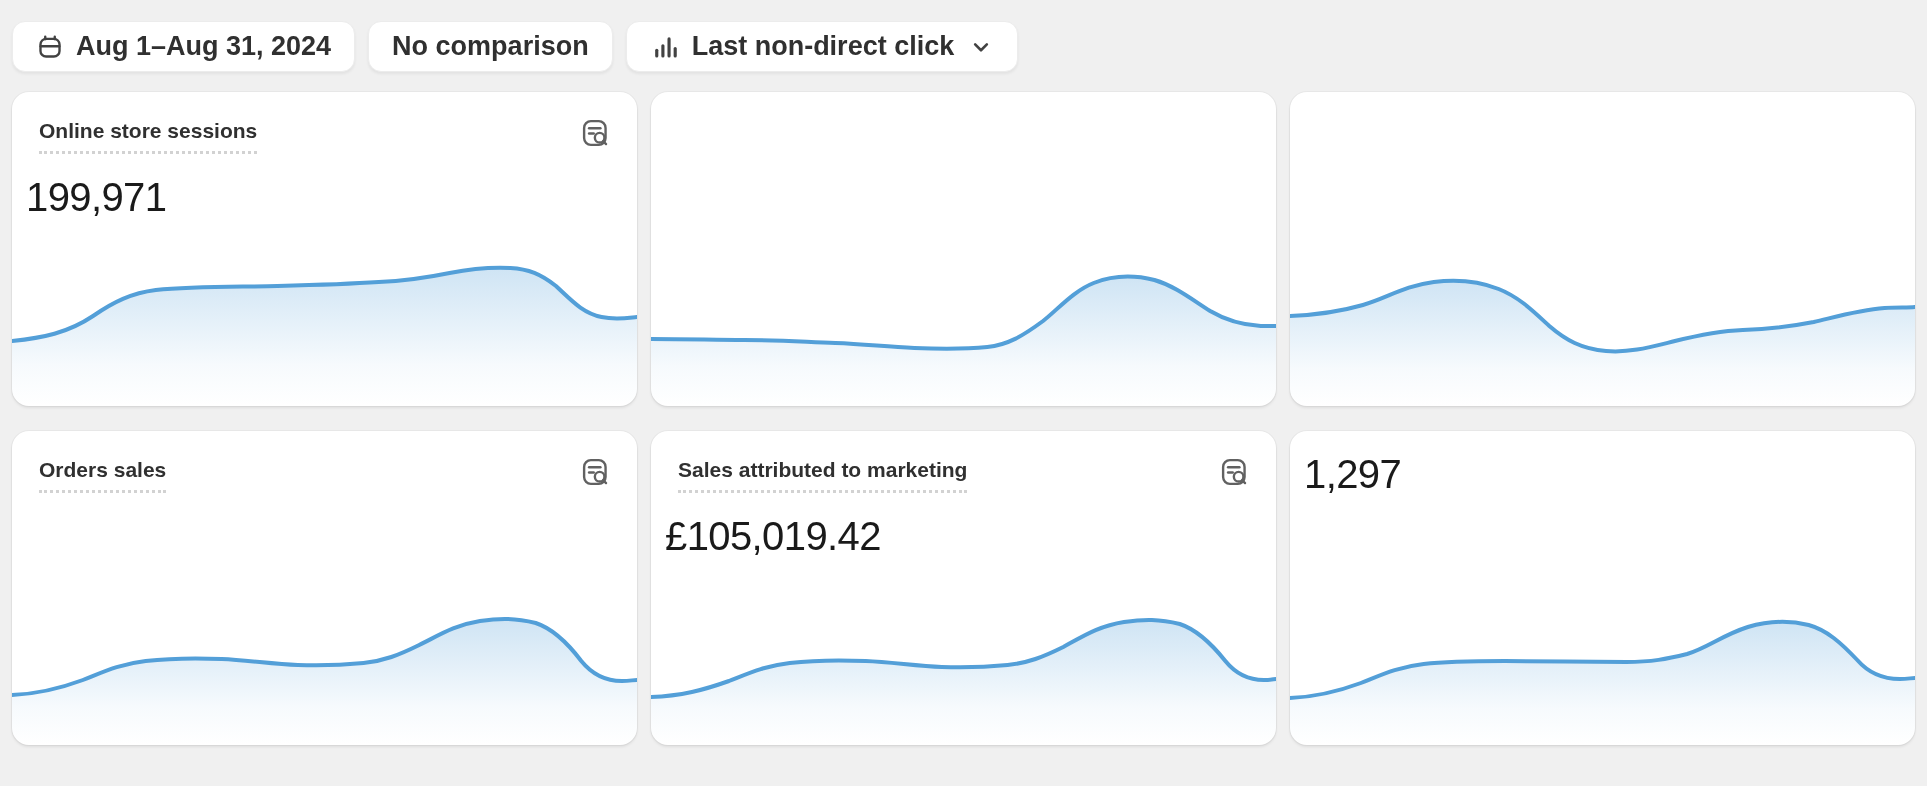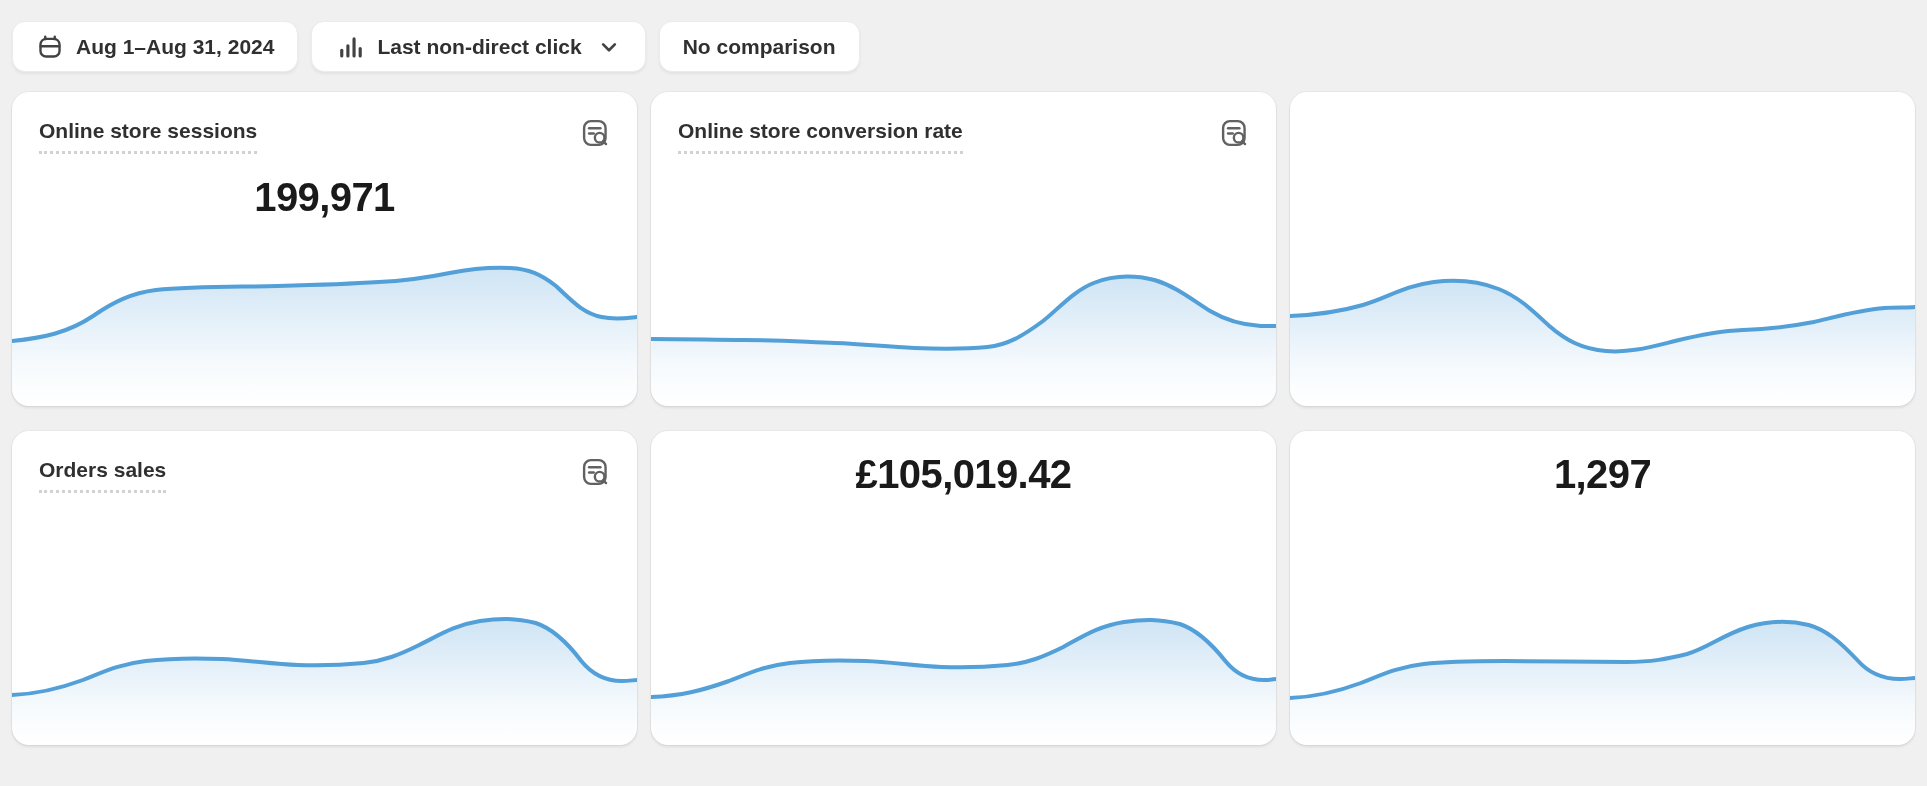--- a/index.html
+++ b/index.html
@@ -22,21 +22,21 @@
   .btn {
     display: inline-flex;
     align-items: center;
     gap: 12px;
     background: #ffffff;
     border: 1px solid #ececec;
     border-radius: 13px;
     height: 51px;
     padding: 0 23px;
     font-family: "Liberation Sans", sans-serif;
-    font-size: 21px;
+    font-size: 27px;
     font-weight: 700;
     color: #303030;
     box-shadow: 0 2px 3px rgba(0,0,0,0.06);
     cursor: pointer;
     white-space: nowrap;
   }
   .btn + .btn { margin-left: 13px; }
   .btn-right { margin-left: auto; }
   .btn svg { flex: 0 0 auto; display: block; }
   .chev { margin-left: 2px; }
@@ -76,24 +76,23 @@
     border: none;
     padding: 0;
     margin: -2px 0 0 0;
     cursor: pointer;
     line-height: 0;
     color: #616161;
   }
   .card-value {
     padding: 21px 14px 0;
     font-size: 40px;
-    font-weight: 700;
+    font-weight: 400;
     letter-spacing: -0.6px;
     color: #1a1a1a;
-    text-align: center;
   }
   .spark {
     position: absolute;
     left: 0; right: 0; bottom: 0;
     height: 160px;
     pointer-events: none;
   }
   .spark svg { width: 100%; height: 100%; display: block; }
   .spark-line {
     fill: none;
@@ -123,41 +122,41 @@
   <button class="btn">
     <svg width="28" height="28" viewBox="0 0 20 20">
       <g fill="none" stroke="#424242" stroke-width="1.7" stroke-linecap="round">
         <rect x="3.2" y="4.2" width="13.6" height="12.6" rx="4"></rect>
         <path d="M3.4 9.5 H16.6"></path>
         <path d="M6.6 2.6 V4.4"></path>
         <path d="M13.4 2.6 V4.4"></path>
       </g>
     </svg>
     <span>Aug 1–Aug 31, 2024</span>
+  </button>
+
+  <button class="btn">
+    <span>No comparison</span>
   </button>
 
   <button class="btn btn-right">
     <svg width="30" height="30" viewBox="0 0 20 20">
       <g stroke="#424242" stroke-width="2.1" stroke-linecap="round">
         <path d="M4.5 12.2 V16"></path>
         <path d="M8.6 9.2 V16"></path>
         <path d="M12.7 4.6 V16"></path>
         <path d="M16.8 11 V16"></path>
       </g>
     </svg>
     <span>Last non-direct click</span>
     <svg class="chev" width="26" height="26" viewBox="0 0 20 20">
       <path d="M5.5 8 L10 12.5 L14.5 8" fill="none" stroke="#424242" stroke-width="2" stroke-linecap="round" stroke-linejoin="round"></path>
     </svg>
   </button>
 
-  <button class="btn">
-    <span>No comparison</span>
-  </button>
-
 </div>
 
 <div class="grid">
 
   <div class="card">
     <div class="card-head">
       <h2 class="card-title">Online store sessions</h2>
       <button class="report-btn">
         <svg width="32" height="32" viewBox="0 0 20 20">
           <g fill="none" stroke="#616161" stroke-width="1.5" stroke-linecap="round">
@@ -173,34 +172,20 @@
     <div class="card-value">199,971</div>
     <div class="spark">
       <svg viewBox="0 0 617 160" preserveAspectRatio="none">
         <path class="spark-area" d="M0,95 C30,92 55,87 80,70 C100,56 118,47 142,44 C180,40 225,41 262,40 C300,39 332,38 362,36 C388,35 408,32 432,27 C452,23 472,21 492,22 C510,23 522,28 537,40 C552,54 563,67 582,71 C596,74 607,72 617,71 L617,160 L0,160 Z"></path>
         <path class="spark-line" d="M0,95 C30,92 55,87 80,70 C100,56 118,47 142,44 C180,40 225,41 262,40 C300,39 332,38 362,36 C388,35 408,32 432,27 C452,23 472,21 492,22 C510,23 522,28 537,40 C552,54 563,67 582,71 C596,74 607,72 617,71"></path>
       </svg>
     </div>
   </div>
 
   <div class="card">
-    <div class="card-head">
-      <h2 class="card-title">Online store conversion rate</h2>
-      <button class="report-btn">
-        <svg width="32" height="32" viewBox="0 0 20 20">
-          <g fill="none" stroke="#616161" stroke-width="1.5" stroke-linecap="round">
-            <rect x="3.2" y="2.6" width="13.4" height="14.8" rx="4.2"></rect>
-            <path d="M6.3 7 H13.4"></path>
-            <path d="M6.3 10.3 H9.2"></path>
-            <circle cx="12.9" cy="12.9" r="3" fill="#ffffff"></circle>
-            <path d="M15.1 15.1 L16.9 16.9"></path>
-          </g>
-        </svg>
-      </button>
-    </div>
     <div class="spark">
       <svg viewBox="0 0 617 160" preserveAspectRatio="none">
         <path class="spark-area" d="M0,93 C40,93 62,94 92,94 C130,94 152,96 182,97 C212,98 232,101 260,102 C286,103 312,103 332,101 C352,99 367,90 387,75 C402,63 417,45 437,37 C457,29 477,29 497,34 C517,40 532,52 552,65 C567,74 584,79 602,80 C610,80 613,80 617,80 L617,160 L0,160 Z"></path>
         <path class="spark-line" d="M0,93 C40,93 62,94 92,94 C130,94 152,96 182,97 C212,98 232,101 260,102 C286,103 312,103 332,101 C352,99 367,90 387,75 C402,63 417,45 437,37 C457,29 477,29 497,34 C517,40 532,52 552,65 C567,74 584,79 602,80 C610,80 613,80 617,80"></path>
       </svg>
     </div>
   </div>
 
   <div class="card">
     <div class="spark">
@@ -228,20 +213,34 @@
     </div>
     <div class="spark">
       <svg viewBox="0 0 617 160" preserveAspectRatio="none">
         <path class="spark-area" d="M0,110 C25,109 46,104 70,95 C90,87 106,79 132,76 C158,73 182,73 207,74 C232,75 257,79 282,80 C307,81 327,80 347,78 C367,76 382,70 402,60 C422,50 437,40 462,36 C482,33 497,33 517,38 C532,43 547,56 562,76 C574,91 587,96 602,96 C610,96 613,95 617,95 L617,160 L0,160 Z"></path>
         <path class="spark-line" d="M0,110 C25,109 46,104 70,95 C90,87 106,79 132,76 C158,73 182,73 207,74 C232,75 257,79 282,80 C307,81 327,80 347,78 C367,76 382,70 402,60 C422,50 437,40 462,36 C482,33 497,33 517,38 C532,43 547,56 562,76 C574,91 587,96 602,96 C610,96 613,95 617,95"></path>
       </svg>
     </div>
   </div>
 
   <div class="card">
+    <div class="card-head">
+      <h2 class="card-title">Sales attributed to marketing</h2>
+      <button class="report-btn">
+        <svg width="32" height="32" viewBox="0 0 20 20">
+          <g fill="none" stroke="#616161" stroke-width="1.5" stroke-linecap="round">
+            <rect x="3.2" y="2.6" width="13.4" height="14.8" rx="4.2"></rect>
+            <path d="M6.3 7 H13.4"></path>
+            <path d="M6.3 10.3 H9.2"></path>
+            <circle cx="12.9" cy="12.9" r="3" fill="#ffffff"></circle>
+            <path d="M15.1 15.1 L16.9 16.9"></path>
+          </g>
+        </svg>
+      </button>
+    </div>
     <div class="card-value">£105,019.42</div>
     <div class="spark">
       <svg viewBox="0 0 617 160" preserveAspectRatio="none">
         <path class="spark-area" d="M0,112 C30,111 52,105 77,96 C97,88 112,81 137,78 C162,75 187,75 212,76 C237,77 262,81 287,82 C312,83 332,82 352,80 C372,78 387,72 407,62 C427,51 442,41 467,37 C487,34 502,34 522,39 C537,44 552,57 567,76 C579,91 592,95 605,95 C612,95 615,94 617,94 L617,160 L0,160 Z"></path>
         <path class="spark-line" d="M0,112 C30,111 52,105 77,96 C97,88 112,81 137,78 C162,75 187,75 212,76 C237,77 262,81 287,82 C312,83 332,82 352,80 C372,78 387,72 407,62 C427,51 442,41 467,37 C487,34 502,34 522,39 C537,44 552,57 567,76 C579,91 592,95 605,95 C612,95 615,94 617,94"></path>
       </svg>
     </div>
   </div>
 
   <div class="card">

